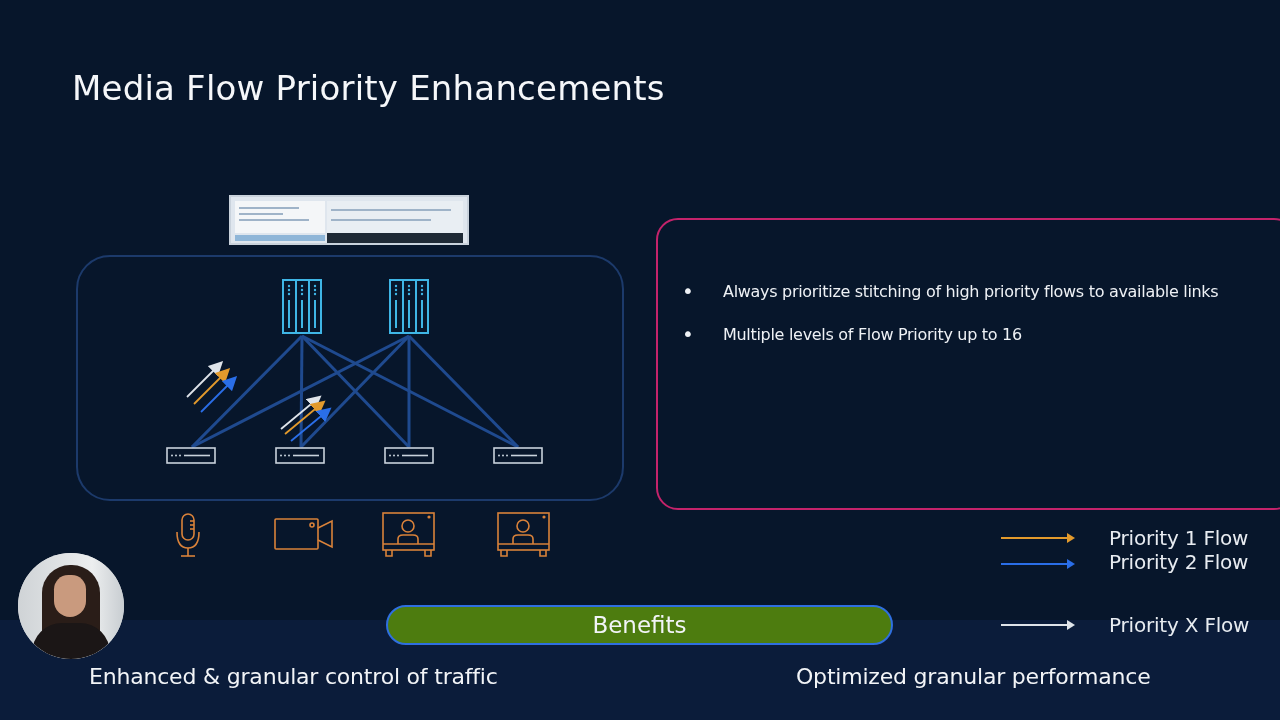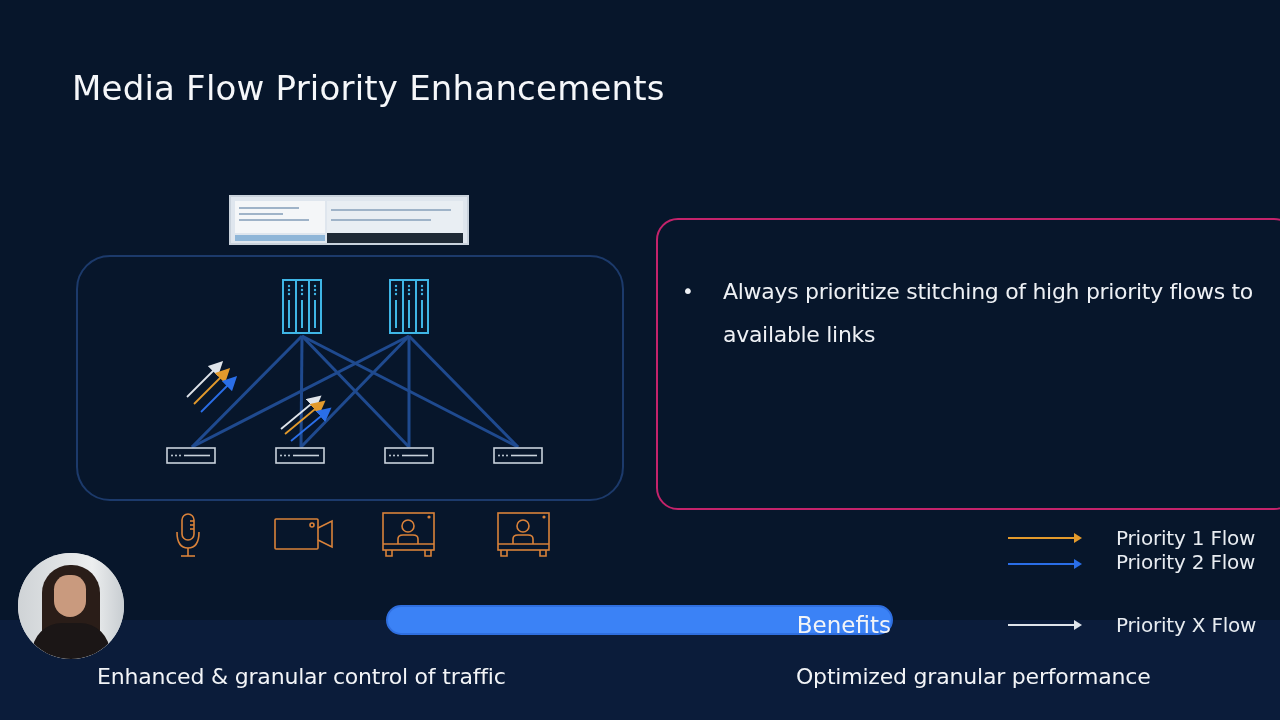--- a/index.html
+++ b/index.html
@@ -34,49 +34,49 @@
     border:2px solid #1c3a6b; border-radius:34px; box-sizing:border-box;
   }
   svg.diagram { position:absolute; left:0; top:0; width:1280px; height:720px; pointer-events:none; }
 
   .info-box {
     position:absolute; left:656px; top:218px; width:640px; height:292px;
     border:2px solid #c4236b; border-radius:22px; box-sizing:border-box;
   }
   .bullets { position:absolute; left:680px; top:270px; width:590px; margin:0; padding:0; list-style:none; }
   .bullets li {
-    position:relative; padding-left:43px; font-size:22px; line-height:43px;
+    position:relative; padding-left:43px; font-size:16px; line-height:43px;
     color:#eef1f5; font-family:"DejaVu Sans", sans-serif; font-weight:normal; letter-spacing:-0.3px;
   }
   .bullets li::before {
     content:"•"; position:absolute; left:2px; top:0; font-size:20px; color:#eef1f5;
   }
   .ship { color:#6fb045; }
 
   .legend { position:absolute; left:996px; top:528px; }
-  .legend-row { position:absolute; left:12px; width:250px; height:24px; }
+  .legend-row { position:absolute; left:5px; width:250px; height:24px; }
   .legend-line { position:absolute; left:0; top:9px; width:68px; height:2px; }
   .legend-head { position:absolute; left:66px; top:5px; width:0; height:0;
     border-top:5px solid transparent; border-bottom:5px solid transparent; border-left:8px solid; }
   .legend-label { position:absolute; left:108px; top:-2px; font-size:20px; color:#e8ecf1;
     font-family:"DejaVu Sans", sans-serif; white-space:nowrap; letter-spacing:-0.2px; }
 
   .avatar {
     position:absolute; left:18px; top:553px; width:106px; height:106px; border-radius:50%;
     overflow:hidden; background:#d7dadd;
   }
   .avatar .wall { position:absolute; left:0; top:0; width:106px; height:106px; background:linear-gradient(90deg,#cfd3d6,#eceeef 70%,#c8cdd1); }
   .avatar .hair { position:absolute; left:24px; top:12px; width:58px; height:90px; background:#2a1d18; border-radius:28px 28px 10px 10px; }
   .avatar .face { position:absolute; left:36px; top:22px; width:32px; height:42px; background:#c99a7e; border-radius:16px 16px 18px 18px; }
   .avatar .body { position:absolute; left:14px; top:70px; width:78px; height:50px; background:#1b1616; border-radius:30px 30px 0 0; }
 
   .benefits-pill {
-    position:absolute; left:386px; top:605px; width:507px; height:30px;
+    position:absolute; left:386px; top:605px; width:507px; height:40px;
     border:2px solid #2f6fe0; border-radius:22px; box-sizing:border-box;
-    background:#3b82f6; text-align:right;
+    background:#4d7c0f; text-align:center;
     font-size:23px; line-height:36px; color:#f2f4f7; font-family:"DejaVu Sans", sans-serif;
   }
   .benefit-text {
     position:absolute; top:664px; font-size:22px; color:#f2f4f7;
     font-family:"DejaVu Sans", sans-serif; white-space:nowrap; letter-spacing:-0.2px;
   }
 </style>
 </head>
 <body>
 
@@ -230,20 +230,21 @@
     <circle cx="523" cy="526" r="6"></circle>
     <path d="M513,544 L513,539 Q513,535 518,535 L528,535 Q533,535 533,539 L533,544"></path>
     <path d="M501,550 L501,556 L507,556 L507,550 M540,550 L540,556 L546,556 L546,550"></path>
     <circle cx="544" cy="517" r="0.8" fill="#d9823a"></circle>
   </g>
 </svg>
 
 <div class="info-box"></div>
 <ul class="bullets">
   <li><span>Always prioritize stitching of high priority flows to available links</span></li>
+  <li><span>Multiple levels of Flow Priority up to 16</span></li>
 </ul>
 
 <div class="legend">
   <div class="legend-row" style="top:0px;">
     <div class="legend-line" style="background:#e39a2c;"></div>
     <div class="legend-head" style="border-left-color:#e39a2c;"></div>
     <div class="legend-label">Priority 1 Flow</div>
   </div>
   <div class="legend-row" style="top:26px;">
     <div class="legend-line" style="background:#2a6ee8;"></div>
@@ -258,14 +259,14 @@
 </div>
 
 <div class="avatar">
   <div class="wall"></div>
   <div class="hair"></div>
   <div class="body"></div>
   <div class="face"></div>
 </div>
 
 <div class="benefits-pill">Benefits</div>
-<div class="benefit-text" style="left:89px;margin-left:8px;">Enhanced &amp; granular control of traffic</div>
+<div class="benefit-text" style="left:89px;">Enhanced &amp; granular control of traffic</div>
 <div class="benefit-text" style="left:796px;">Optimized granular performance</div>
 
 </body></html>

